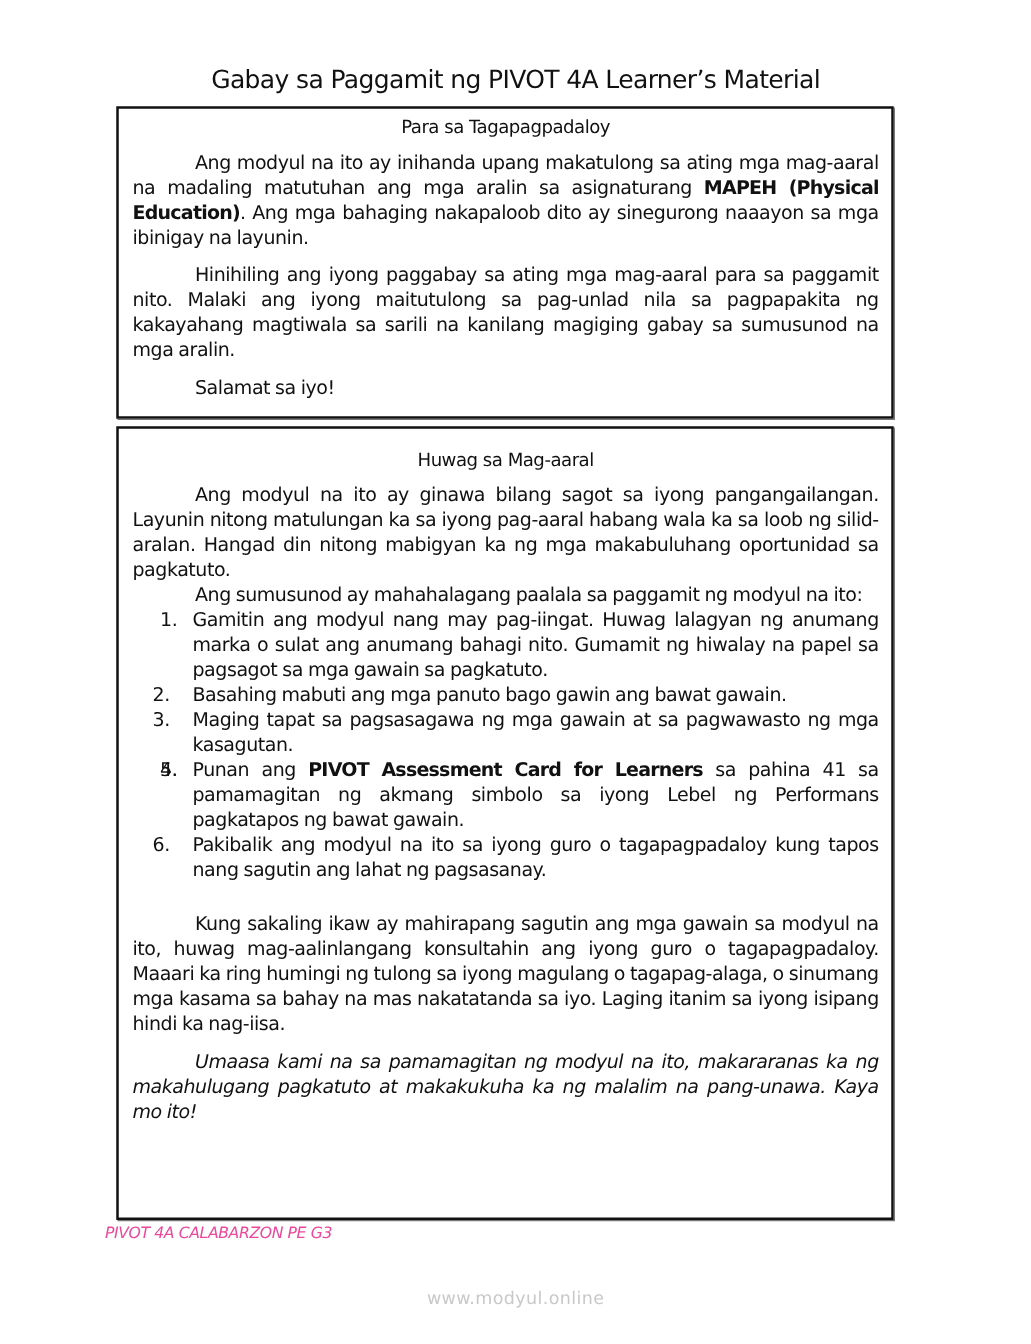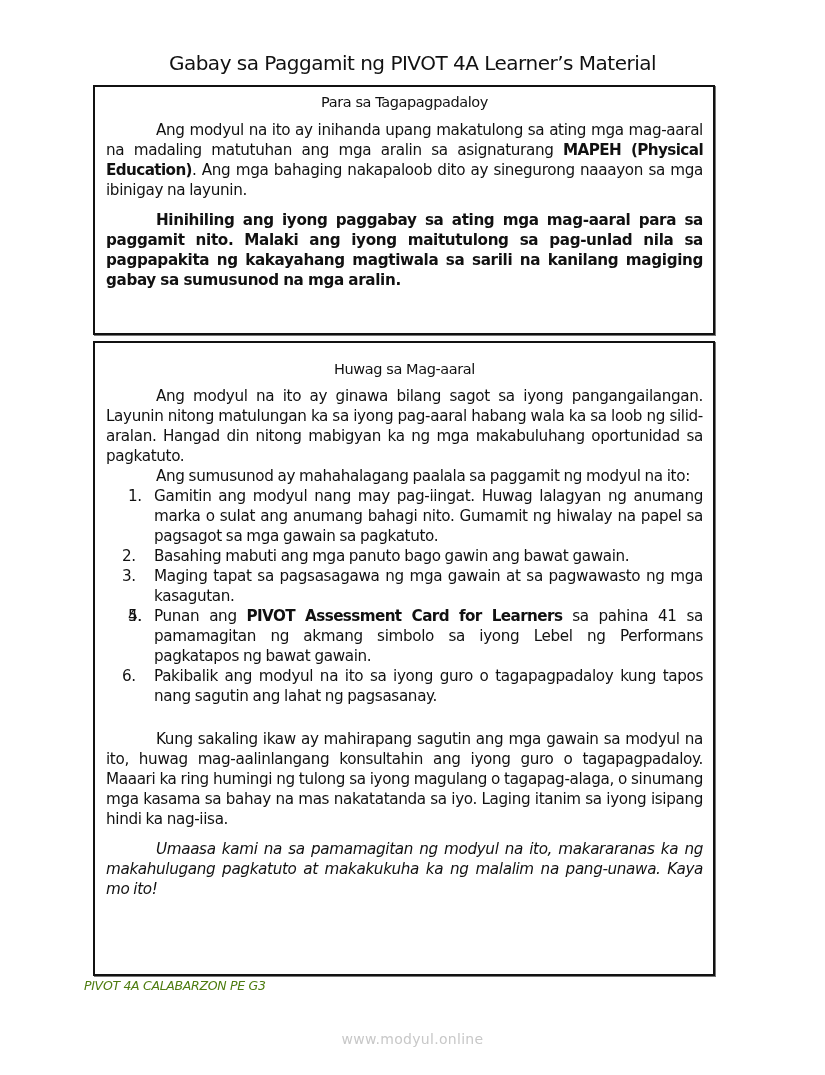--- a/index.html
+++ b/index.html
@@ -12,46 +12,47 @@
     #box1 { top: 85px; height: 250px; }
     #box2 { top: 341px; height: 635px; }
     .box-heading { text-align: center; font-size: 14.5px; font-weight: normal;
       letter-spacing: -0.4px; margin: 0; }
     #box1 .box-heading { margin-top: 7px; }
     #box2 .box-heading { margin-top: 18px; }
     p { margin: 0; font-size: 15.2px; line-height: 20px; text-align: justify;
       letter-spacing: -0.35px; word-spacing: -0.5px; }
     p.indent { text-indent: 50px; }
     .b1p1 { margin-top: 10px !important; }
-    .b1p2 { margin-top: 10px !important; font-weight: bold; }
+    .b1p2 { margin-top: 10px !important; }
     .b1p3 { margin-top: 10px !important; }
     .b2p1 { margin-top: 9px !important; }
     strong { font-weight: bold; letter-spacing: -0.6px; }
     ol { margin: 0; padding: 0; list-style: none; }
     ol li { position: relative; font-size: 15.2px; line-height: 20px; text-align: justify;
       letter-spacing: -0.35px; word-spacing: -0.5px; padding-left: 48px; }
     ol li .num { position: absolute; left: 22px; top: 0; }
     ol li.tight { padding-left: 48px; }
     ol li.tight .num { left: 16px; }
     .b2p3 { margin-top: 23px !important; }
     .b2p4 { margin-top: 10px !important; font-style: italic; }
     .footer { position: absolute; left: 84px; top: 978px; font-size: 12.5px;
-      font-style: italic; letter-spacing: -0.3px; color: #4d7c0f; }
+      font-style: italic; letter-spacing: -0.3px; color: #ec4899; }
     .watermark { position: absolute; left: 0; width: 825px; top: 1031px; text-align: center;
       font-size: 14px; color: #c8c8c8; letter-spacing: 0.3px; }
   </style>
 </head>
 <body>
 
 <h1 class="title">Gabay sa Paggamit ng PIVOT 4A Learner’s Material</h1>
 
 <section class="box" id="box1">
   <h2 class="box-heading">Para sa Tagapagpadaloy</h2>
   <p class="indent b1p1"><span>Ang modyul na ito ay inihanda upang makatulong sa ating mga mag-aaral na madaling matutuhan ang mga aralin sa asignaturang </span><strong>MAPEH (Physical Education)</strong><span>. Ang mga bahaging nakapaloob dito ay sinegurong naaayon sa mga ibinigay na layunin.</span></p>
   <p class="indent b1p2">Hinihiling ang iyong paggabay sa ating mga mag-aaral para sa paggamit nito. Malaki ang iyong maitutulong sa pag-unlad nila sa pagpapakita ng kakayahang magtiwala sa sarili na kanilang magiging gabay sa sumusunod na mga aralin.</p>
+  <p class="indent b1p3">Salamat sa iyo!</p>
 </section>
 
 <section class="box" id="box2">
   <h2 class="box-heading">Huwag sa Mag-aaral</h2>
   <p class="indent b2p1">Ang modyul na ito ay ginawa bilang sagot sa iyong pangangailangan. Layunin nitong matulungan ka sa iyong pag-aaral habang wala ka sa loob ng silid-aralan. Hangad din nitong mabigyan ka ng mga makabuluhang oportunidad sa pagkatuto.</p>
   <p class="indent">Ang sumusunod ay mahahalagang paalala sa paggamit ng modyul na ito:</p>
   <ol>
     <li><span class="num">1.</span><span>Gamitin ang modyul nang may pag-iingat. Huwag lalagyan ng anumang marka o sulat ang anumang bahagi nito. Gumamit ng hiwalay na papel sa pagsagot sa mga gawain sa pagkatuto.</span></li>
     <li class="tight"><span class="num">2.</span><span>Basahing mabuti ang mga panuto bago gawin ang bawat gawain.</span></li>
     <li class="tight"><span class="num">3.</span><span>Maging tapat sa pagsasagawa ng mga gawain at sa pagwawasto ng mga kasagutan.</span></li>

